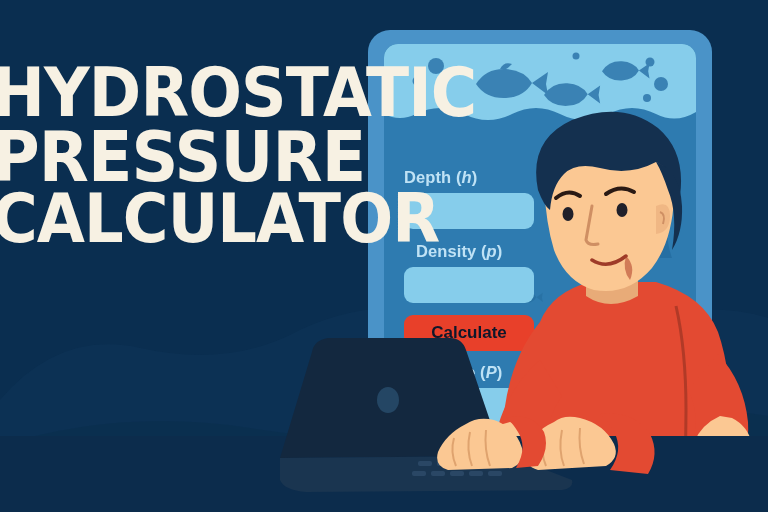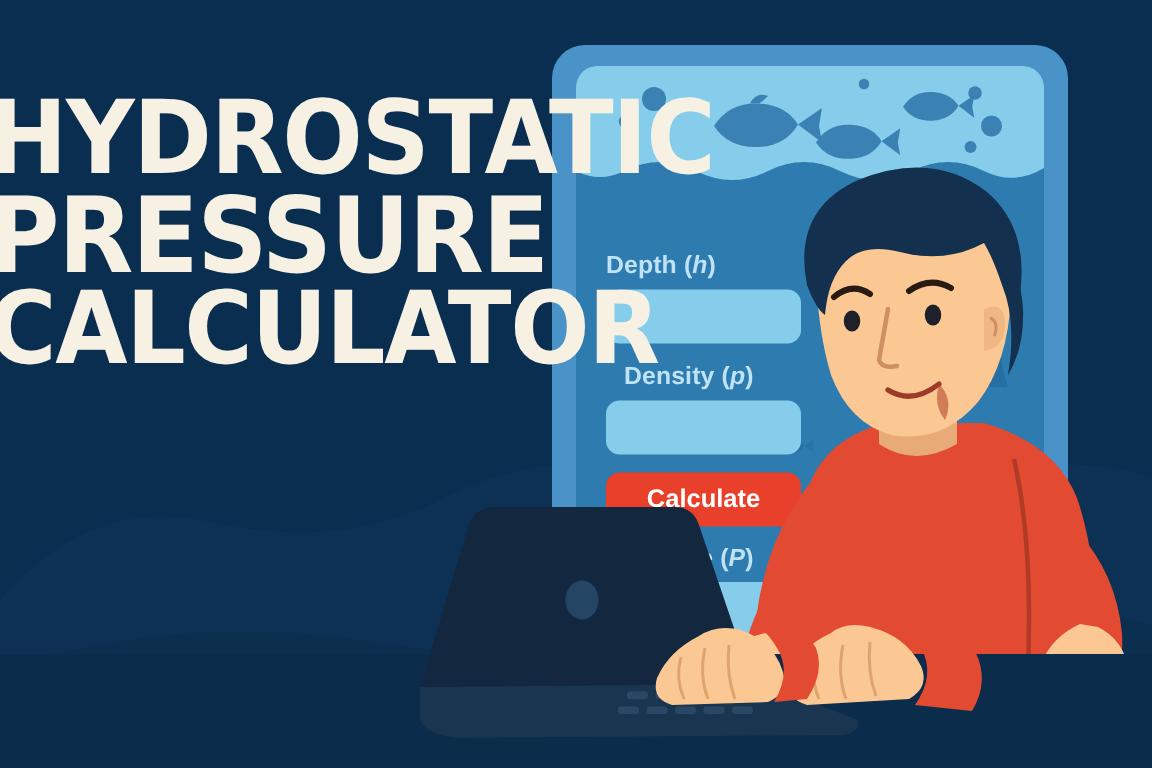--- a/index.html
+++ b/index.html
@@ -71,21 +71,21 @@
     border-radius:9px;
     height:36px;
     width:130px;
   }
   .calc-btn {
     position:absolute;
     background:#e8402a;
     border-radius:9px;
     height:36px;
     width:130px;
-    color:#ffffff;
+    color:#0f172a;
     font-size:17px;
     font-weight:bold;
     display:flex;
     align-items:center;
     justify-content:center;
     border:none;
     cursor:pointer;
     font-family:"Liberation Sans", sans-serif;
   }
 

